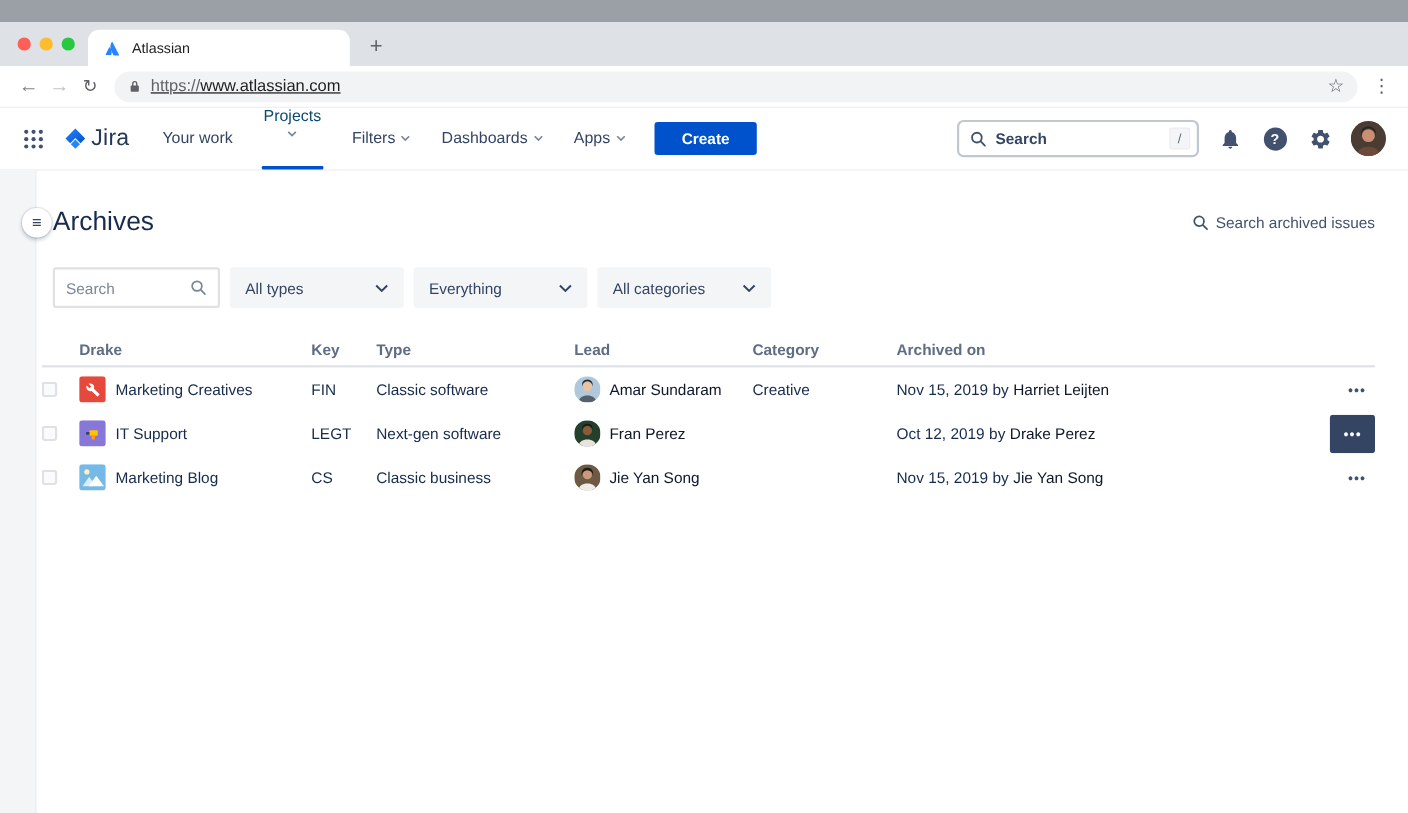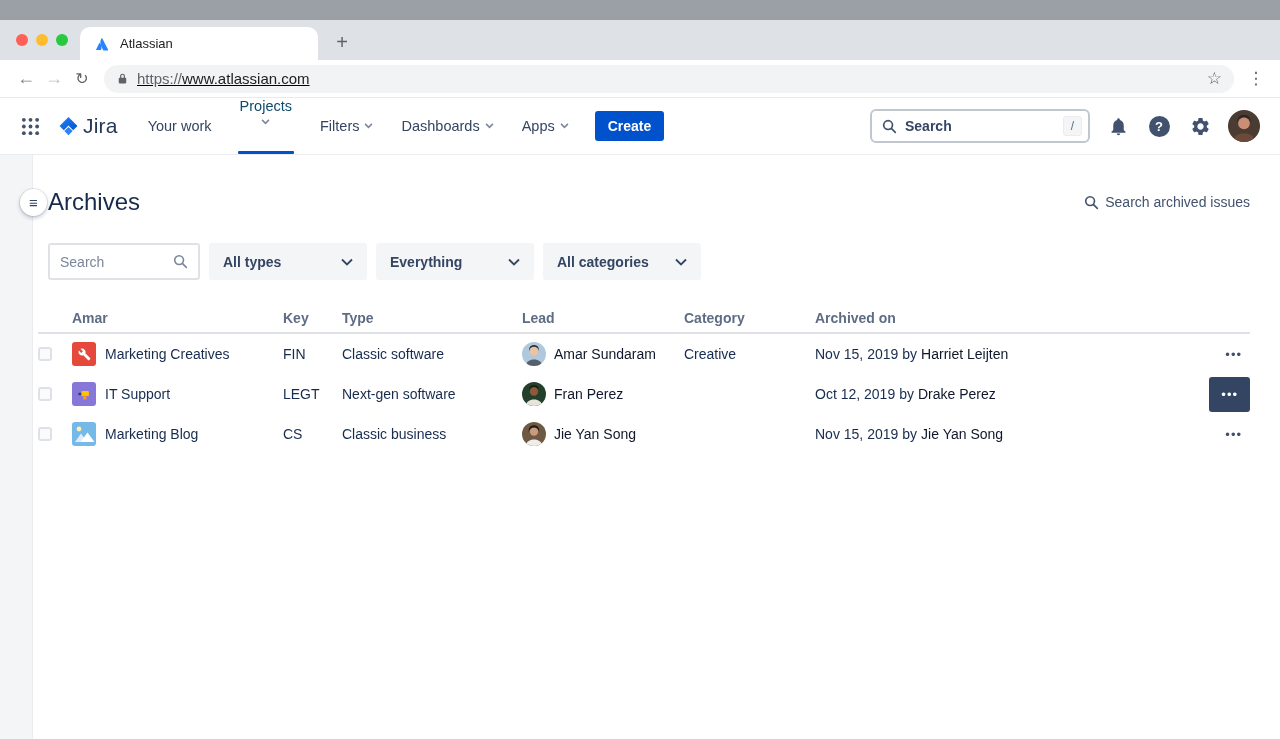--- a/index.html
+++ b/index.html
@@ -31,21 +31,21 @@
   
   .jira-nav { height:57px; background:#fff; border-bottom:1px solid #EBECF0; display:flex; align-items:center; padding:0 20px 0 14px; flex:0 0 auto; }
   .grid-icon { width:32px; height:32px; display:flex; align-items:center; justify-content:center; border-radius:3px; cursor:pointer; }
   .jira-logo { display:flex; align-items:center; gap:2px; margin:0 16px 0 10px; cursor:pointer; }
   .jira-word { font-size:21px; color:#253858; font-weight:500; letter-spacing:.2px; }
   .nav-items { display:flex; height:100%; align-items:stretch; }
   .nav-item { position:relative; display:flex; align-items:center; gap:5px; padding:0 14px; font-size:14.5px; font-weight:500; color:#344563; cursor:pointer; }
   .nav-item.active { color:#0c4a6e;flex-direction:column; }
   .nav-item.active::after { content:""; position:absolute; left:12px; right:12px; bottom:0; height:3px; background:#0052CC; border-radius:1px; }
   .chev { display:flex; align-items:center; }
-  .create-btn { margin-left:12px; background:#0052CC; color:#fff; border:none; font-family:inherit; font-size:14px; font-weight:600; padding:7px 13px; border-radius:3px; cursor:pointer; }
+  .create-btn { margin-left:12px; background:#0052CC; color:#fff; border:none; font-family:inherit; font-size:14px; font-weight:600; padding:7px 25px; border-radius:3px; cursor:pointer; }
   .nav-right { margin-left:auto; display:flex; align-items:center; gap:15px; }
   .nav-search { width:220px; height:34px; border:2px solid #C1C7D0; border-radius:6px; display:flex; align-items:center; padding:0 6px 0 10px; gap:8px; background:#fff; }
   .nav-search input { border:none; outline:none; flex:1; font-family:inherit; font-size:14px; font-weight:600; color:#172B4D; min-width:0; background:transparent; }
   .nav-search input::placeholder { color:#344563; font-weight:600; }
   .slash-badge { background:#F4F5F7; border:1px solid #EBECF0; border-radius:3px; color:#5E6C84; font-size:12px; padding:2px 7px; }
   .icon-btn { width:26px; height:26px; display:flex; align-items:center; justify-content:center; cursor:pointer; }
   .help-circle { width:21px; height:21px; border-radius:50%; background:#42526E; color:#fff; font-size:13px; font-weight:700; display:flex; align-items:center; justify-content:center; }
   .user-avatar { width:32px; height:32px; border-radius:50%; overflow:hidden; cursor:pointer; flex:0 0 auto; }
 
   
@@ -55,21 +55,21 @@
   .main { flex:1; padding:0 30px 0 15px; min-width:0; }
 
   .page-header { margin-top:33px; display:flex; align-items:center; justify-content:space-between; }
   .page-title { font-size:24px; font-weight:500; color:#172B4D; }
   .search-archived { display:flex; align-items:center; gap:6px; font-size:14px; color:#42526E; cursor:pointer; }
 
   .filter-bar { margin-top:27px; display:flex; gap:9px; }
   .filter-search { width:152px; height:37px; border:2px solid #DFE1E6; border-radius:3px; display:flex; align-items:center; padding:0 10px; background:#fff; }
   .filter-search input { border:none; outline:none; flex:1; font-family:inherit; font-size:14px; color:#172B4D; min-width:0; }
   .filter-search input::placeholder { color:#7A869A; }
-  .dropdown { width:158px; height:37px; background:#F4F5F7; border:none; border-radius:3px; display:flex; align-items:center; justify-content:space-between; padding:0 14px; font-family:inherit; font-size:14px; color:#344563; cursor:pointer;font-weight:bold; }
+  .dropdown { width:158px; height:37px; background:#F4F5F7; border:none; border-radius:3px; display:flex; align-items:center; justify-content:space-between; padding:0 14px; font-family:inherit; font-size:14px; color:#344563; cursor:pointer; }
 
   
   .archive-table { margin:24px 0 0 -10px; }
   .t-head, .t-row { display:grid; grid-template-columns:34px 211px 59px 180px 162px 131px 1fr 48px; align-items:center; }
   .t-head { height:30px; color:#5E6C84; font-size:14px; font-weight:600; border-bottom:2px solid #DFE1E6; }
   .t-row { height:40px; font-size:14px; color:#172B4D; }
   .cell { min-width:0; white-space:nowrap; overflow:hidden; }
   .checkbox { width:14px; height:14px; border:2px solid #DFE1E6; border-radius:3px; background:#FAFBFC; display:block; cursor:pointer; }
   .name-cell { display:flex; align-items:center; gap:9px; }
   .proj-icon { width:24px; height:24px; border-radius:3px; display:flex; align-items:center; justify-content:center; flex:0 0 auto; }
@@ -258,21 +258,21 @@
           <span>All categories</span>
           <svg width="12" height="8" viewBox="0 0 12 8">
               <path d="M1 1.5l5 5 5-5" fill="none" stroke="#344563" stroke-width="1.8"></path>
             </svg>
         </button>
       </div>
 
       <div class="archive-table">
         <div class="t-head">
           <div class="cell"></div>
-          <div class="cell">Amar</div>
+          <div class="cell">Drake</div>
           <div class="cell">Key</div>
           <div class="cell">Type</div>
           <div class="cell">Lead</div>
           <div class="cell">Category</div>
           <div class="cell">Archived on</div>
           <div class="cell"></div>
         </div>
 
         <div class="t-row">
           <div class="cell">

